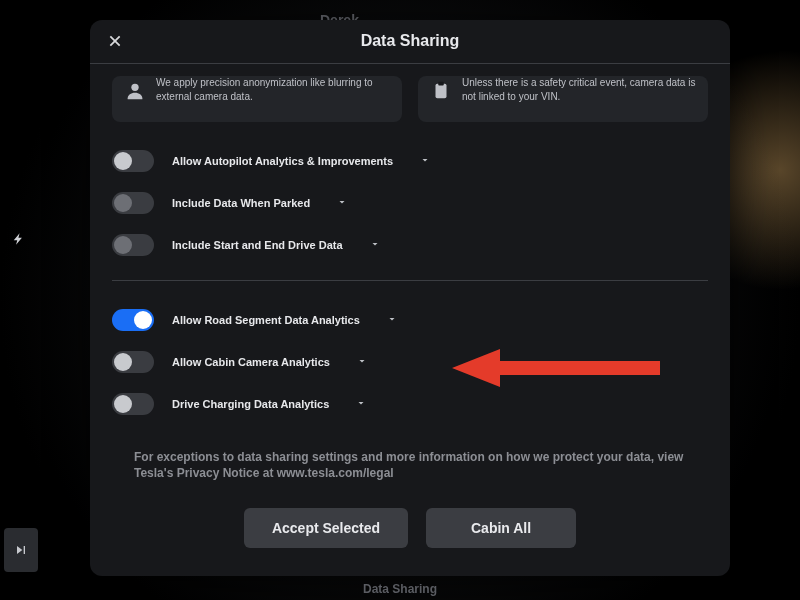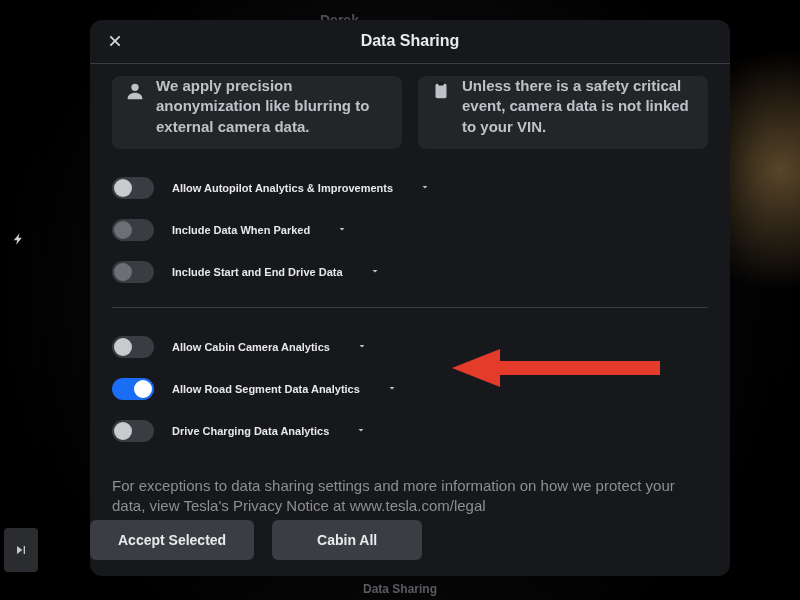--- a/index.html
+++ b/index.html
@@ -68,23 +68,23 @@
     display: flex; gap: 10px;
     align-items: flex-start;
     min-height: 46px;
   }
   .card-icon {
     width: 22px; height: 22px; flex: 0 0 22px;
     margin-top: 4px;
     color: #bfc1c7;
   }
   .card-text {
-    font-size: 15px; line-height: 1.35;
+    font-size: 10px; line-height: 1.35;
     color: #bfc1c7;
-    font-weight: 700;
+    font-weight: 400;
   }
   .section {
     padding: 18px 0 14px 0;
   }
   .divider {
     height: 1px; background: #3b3d42; margin: 0 0 0 0;
   }
   .row {
     display: flex; align-items: center;
     gap: 18px;
@@ -115,29 +115,30 @@
   }
   .chevron {
     color: #bfc1c7;
     display: inline-flex; align-items: center; justify-content: center;
     width: 16px; height: 16px;
     cursor: pointer;
     margin-left: 6px;
   }
   .chevron svg { width: 12px; height: 12px; }
   .footnote {
-    font-size: 15px; line-height: 1.35;
+    font-size: 12px; line-height: 1.35;
     color: #8c8e94;
-    font-weight: 400;
+    font-weight: 700;
     padding-top: 10px;
+    margin-left: 22px;
   }
   .actions {
     position: absolute;
-    left: 0; right: 0; bottom: 16px;
-    display: flex; gap: 18px;
+    left: 0; right: 0; bottom: 28px;
+    display: flex; justify-content: center; gap: 18px;
   }
   .btn {
     background: #3b3d42;
     color: #e9eaed;
     font-weight: 700;
     font-size: 14px;
     padding: 12px 28px;
     border-radius: 6px;
     cursor: pointer;
     min-width: 150px;
@@ -255,35 +256,35 @@
                 <path d="M7 10l5 5 5-5z"></path>
               </svg></span>
         </div>
       </div>
     </div>
 
     <div class="divider"></div>
 
     <div class="section">
       <div class="row">
+        <div class="toggle on">
+            <div class="knob"></div>
+          </div>
+        <div class="row-label">Allow Road Segment Data Analytics</div>
+        <div class="chevron">
+          <span><svg viewBox="0 0 24 24" fill="currentColor">
+                <path d="M7 10l5 5 5-5z"></path>
+              </svg></span>
+        </div>
+      </div>
+      <div class="row">
         <div class="toggle">
             <div class="knob"></div>
           </div>
         <div class="row-label">Allow Cabin Camera Analytics</div>
-        <div class="chevron">
-          <span><svg viewBox="0 0 24 24" fill="currentColor">
-                <path d="M7 10l5 5 5-5z"></path>
-              </svg></span>
-        </div>
-      </div>
-      <div class="row">
-        <div class="toggle on">
-            <div class="knob"></div>
-          </div>
-        <div class="row-label">Allow Road Segment Data Analytics</div>
         <div class="chevron">
           <span><svg viewBox="0 0 24 24" fill="currentColor">
                 <path d="M7 10l5 5 5-5z"></path>
               </svg></span>
         </div>
       </div>
       <div class="row">
         <div class="toggle">
             <div class="knob"></div>
           </div>

